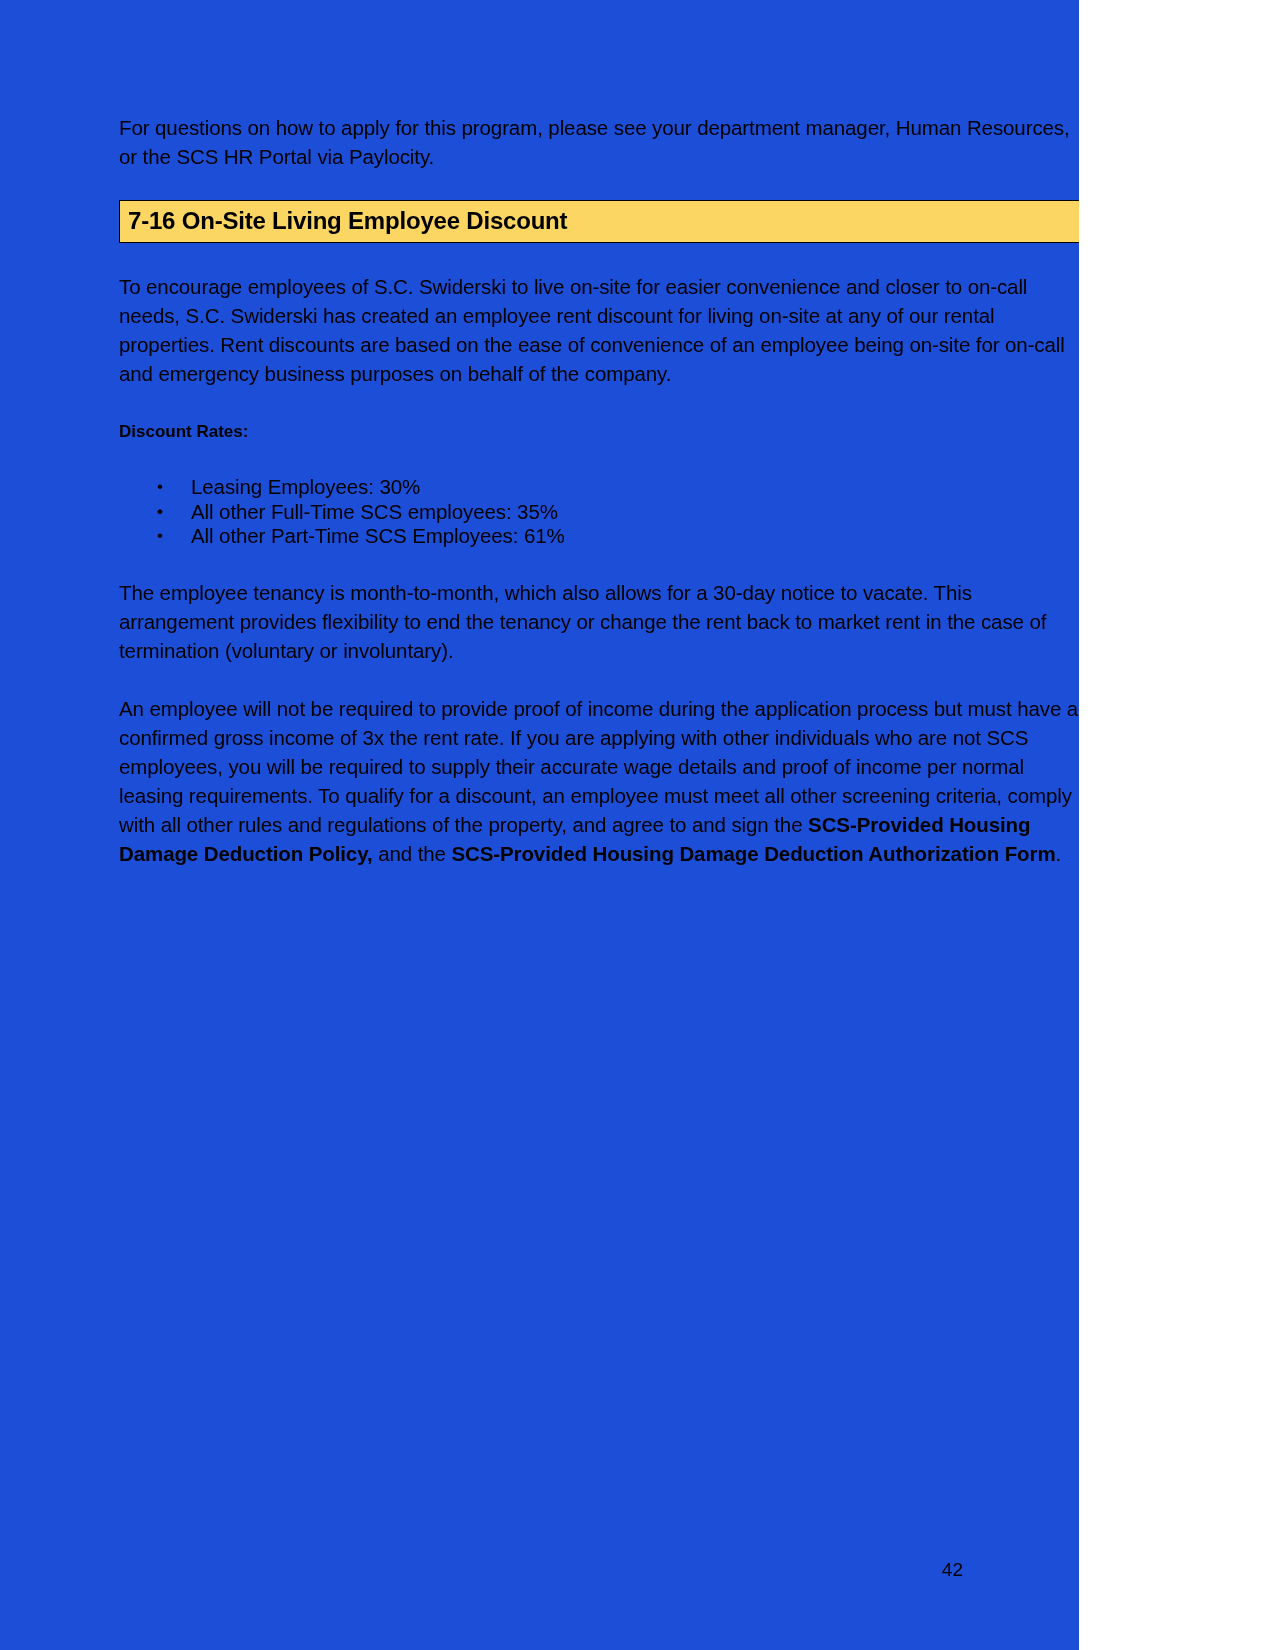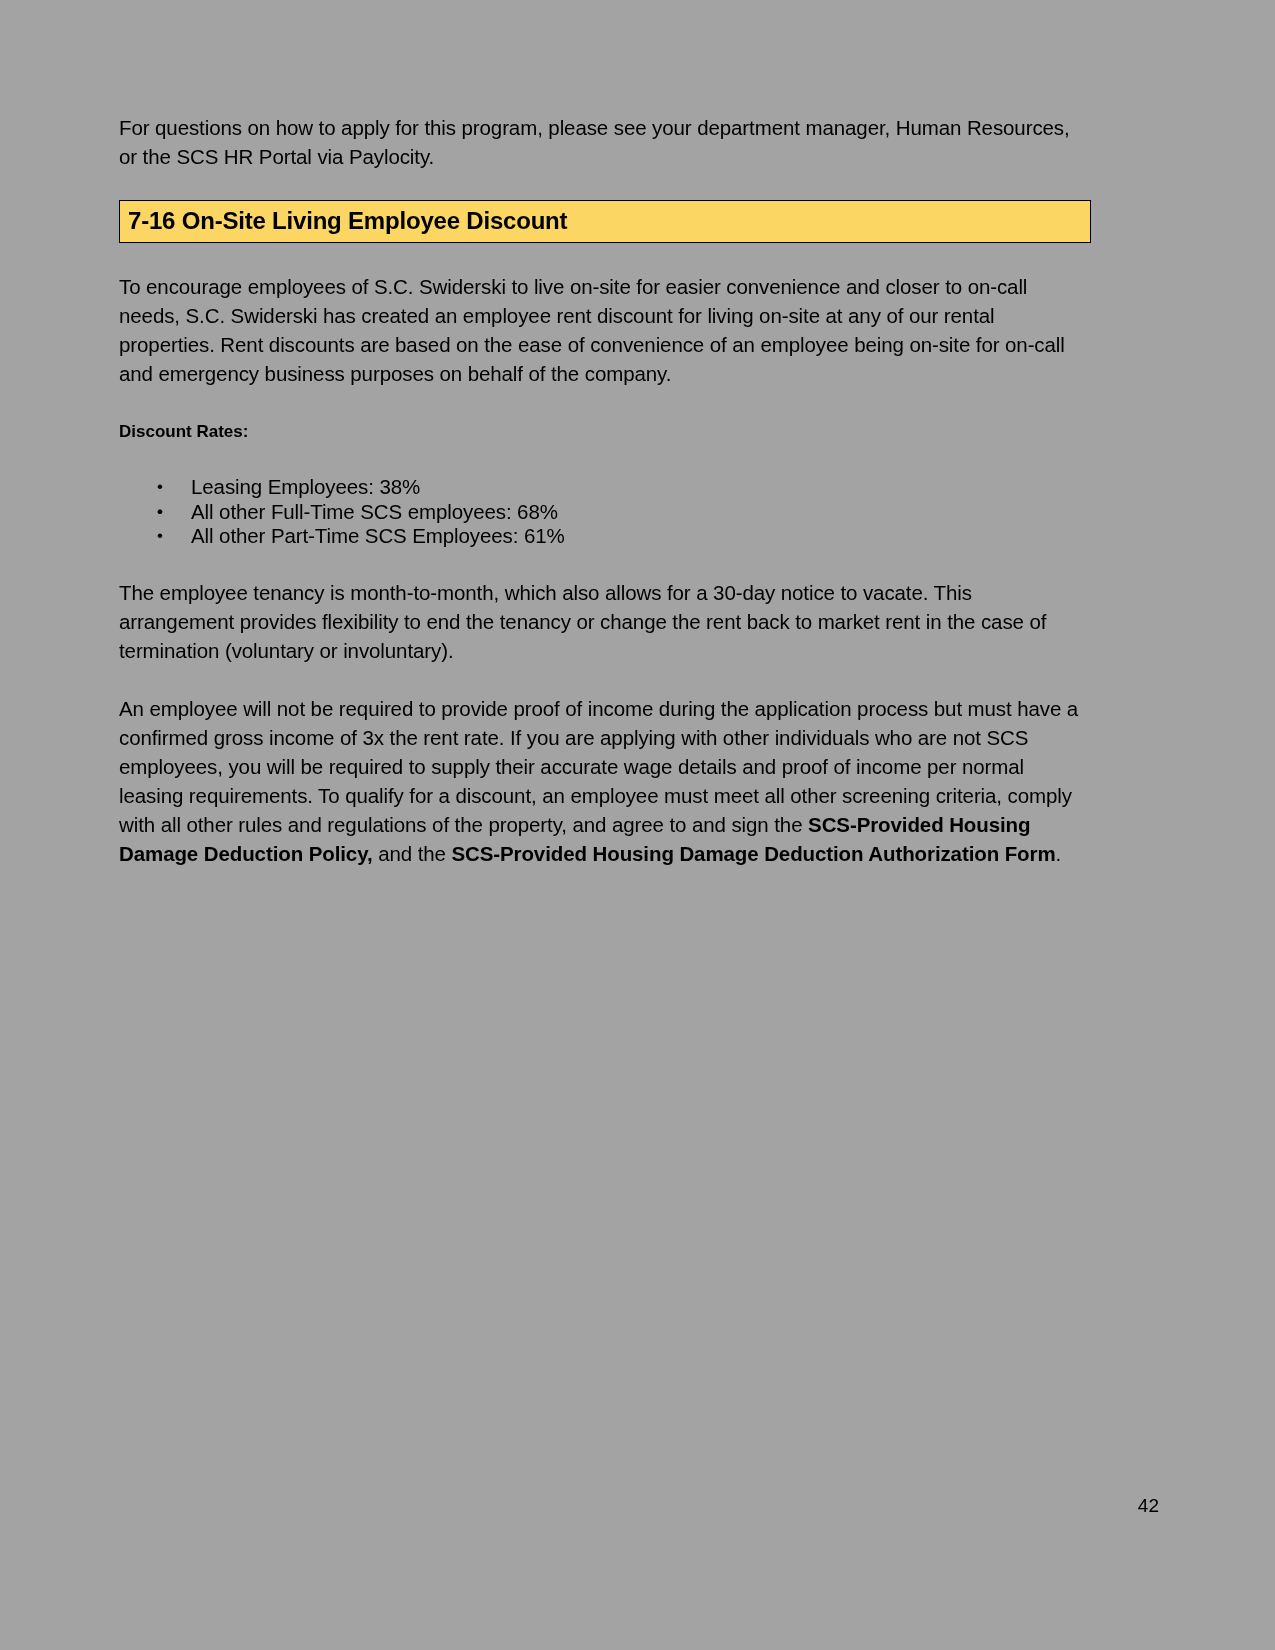--- a/index.html
+++ b/index.html
@@ -6,23 +6,23 @@
     margin: 0;
     padding: 0;
     background: #ffffff;
   }
   body {
     font-family: "Liberation Sans", sans-serif;
     color: #000000;
   }
   .page {
     position: relative;
-    width: 1275px;
+    width: 1079px;
     height: 1650px;
-    background: #a3a3a3;
+    background: #1d4ed8;
     box-sizing: border-box;
     overflow: hidden;
   }
   .content {
     position: absolute;
     left: 119px;
     top: 113px;
     width: 972px;
   }
   p.body-text {
@@ -69,21 +69,21 @@
   ul.rates-list li .bullet-glyph {
     position: absolute;
     left: 38px;
     top: 0;
     font-size: 17px;
     line-height: 24.5px;
   }
   .page-number {
     position: absolute;
     right: 116px;
-    top: 1494px;
+    top: 1558px;
     font-size: 19px;
     line-height: 24px;
     text-align: right;
   }
   b { font-weight: bold; }
 </style>
 </head>
 <body>
 
 <div class="page">
@@ -104,28 +104,28 @@
 
     <div class="spacer-para"></div>
 
     <p class="sub-heading">Discount Rates:</p>
 
     <div class="spacer-para"></div>
 
     <ul class="rates-list">
       <li>
         <span class="bullet-glyph">•</span>
-        <span>Leasing Employees: 38%</span>
+        <span>Leasing Employees: 30%</span>
       </li>
       <li>
         <span class="bullet-glyph">•</span>
       </li>
       <li>
         <span class="bullet-glyph">•</span>
-        <span>All other Full-Time SCS employees: 68%</span>
+        <span>All other Full-Time SCS employees: 35%</span>
       </li>
       <li>
         <span class="bullet-glyph">•</span>
         <span>All other Part-Time SCS Employees: 61%</span>
       </li>
     </ul>
 
     <div class="spacer-para"></div>
 
     <p class="body-text">The employee tenancy is month-to-month, which also allows for a 30-day notice to vacate. This arrangement provides flexibility to end the tenancy or change the rent back to market rent in the case of termination (voluntary or involuntary).</p>

